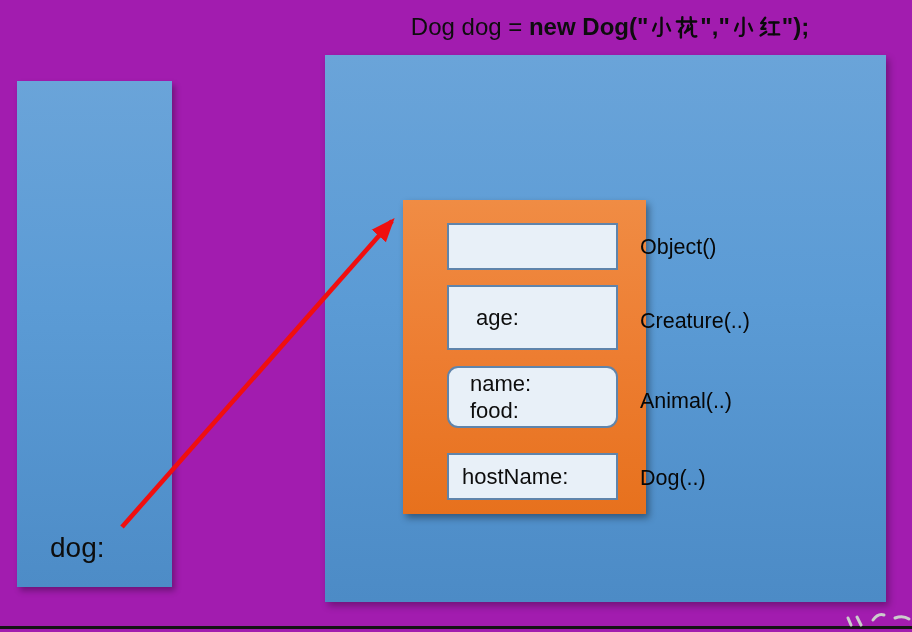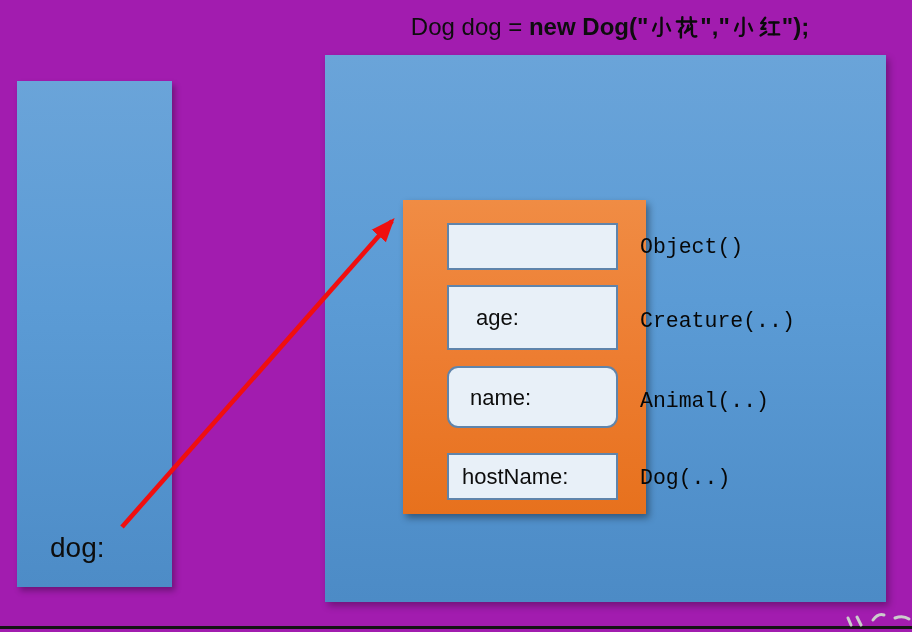--- a/index.html
+++ b/index.html
@@ -47,21 +47,21 @@
     display:flex;flex-direction:column;justify-content:center;
     font-size:22px;line-height:27px;color:#0d0d0d;
   }
   .slot-0{top:23px;height:47px;}
   .slot-1{top:85px;height:65px;padding-left:27px;}
   .slot-2{top:166px;height:62px;padding-left:21px;border-radius:11px;}
   .slot-3{top:253px;height:47px;padding-left:13px;}
   
   .ctor{
     position:absolute;left:640px;height:26px;
-    font-size:21.5px;line-height:26px;color:#070707;white-space:nowrap;font-family:Liberation Mono, monospace;
+    font-size:21.5px;line-height:26px;color:#070707;white-space:nowrap;
   }
   .ctor-0{top:234px;} .ctor-1{top:308px;} .ctor-2{top:388px;} .ctor-3{top:465px;}
   
   .arrow-layer{position:absolute;left:0;top:0;width:912px;height:632px;pointer-events:none;}
   
   .bottom-line{position:absolute;left:0;top:626px;width:912px;height:2.5px;background:#141414;}
   .watermark{position:absolute;left:840px;top:608px;width:72px;height:20px;}
   .watermark path{fill:none;stroke:#cccccc;stroke-width:3;stroke-linecap:round;}
 </style>
 </head>
@@ -115,20 +115,21 @@
 
   <div class="object-box">
     <div class="slot slot-0">
       <span></span>
     </div>
     <div class="slot slot-1">
       <span>age:</span>
     </div>
     <div class="slot slot-2">
       <span>name:</span>
+      <span>food:</span>
     </div>
     <div class="slot slot-3">
       <span>hostName:</span>
     </div>
   </div>
 
   <div class="ctor ctor-0">Object()</div>
   <div class="ctor ctor-1">Creature(..)</div>
   <div class="ctor ctor-2">Animal(..)</div>
   <div class="ctor ctor-3">Dog(..)</div>

